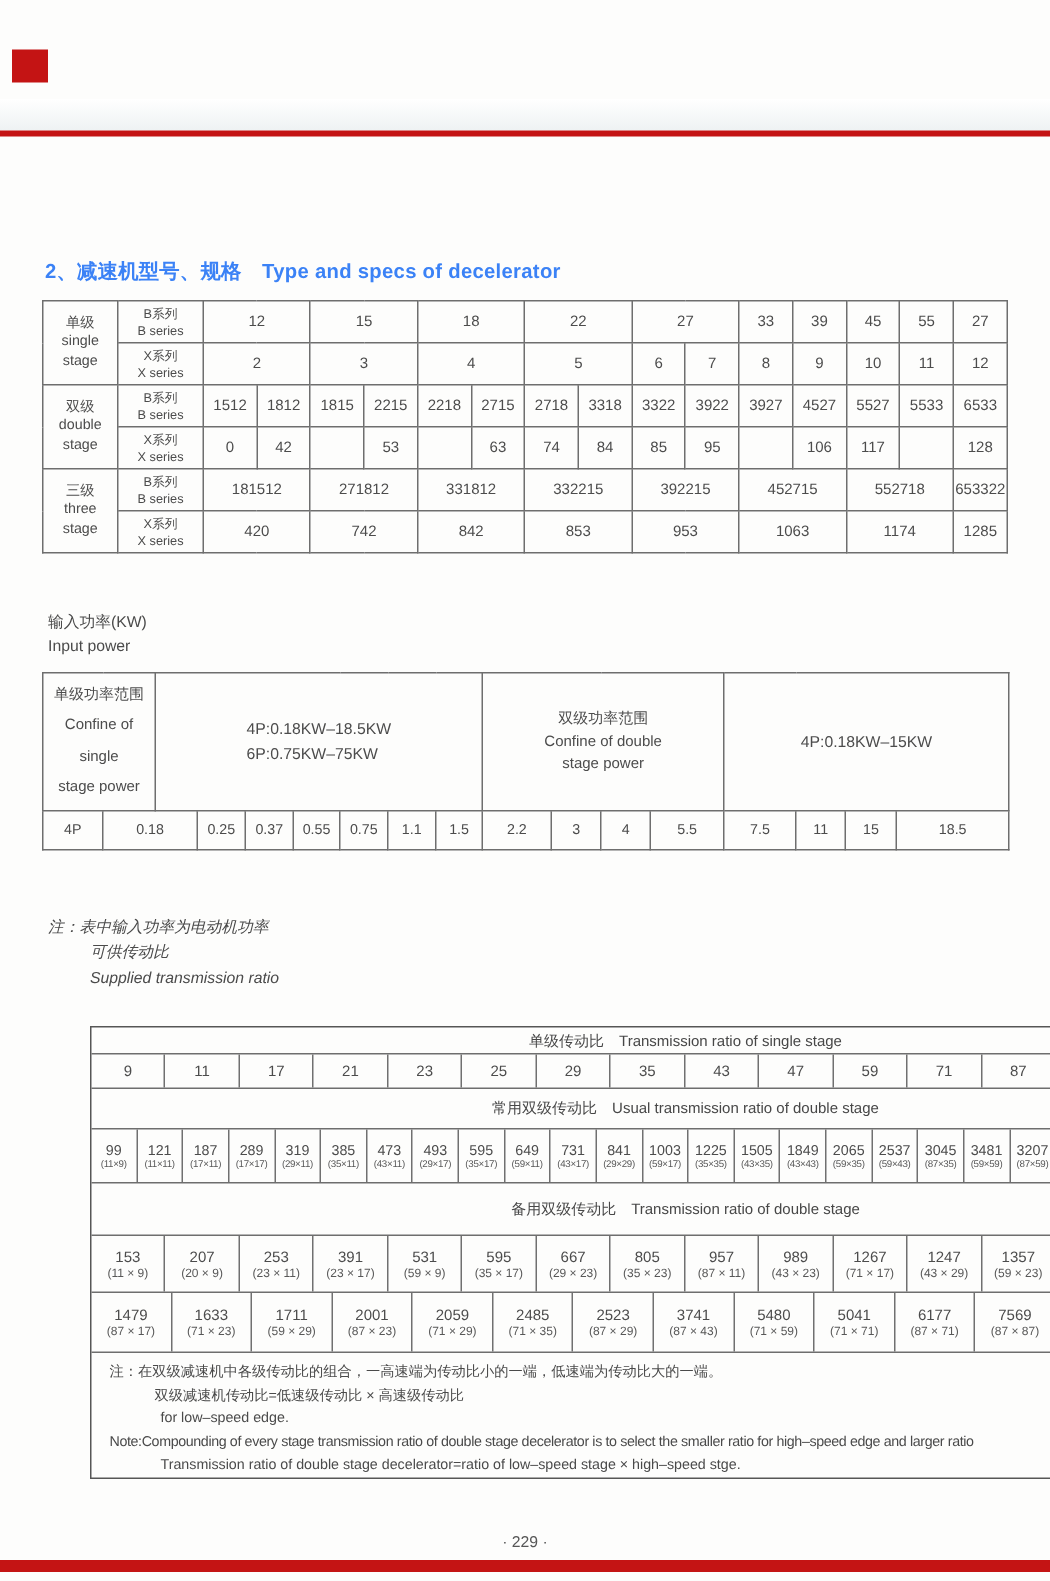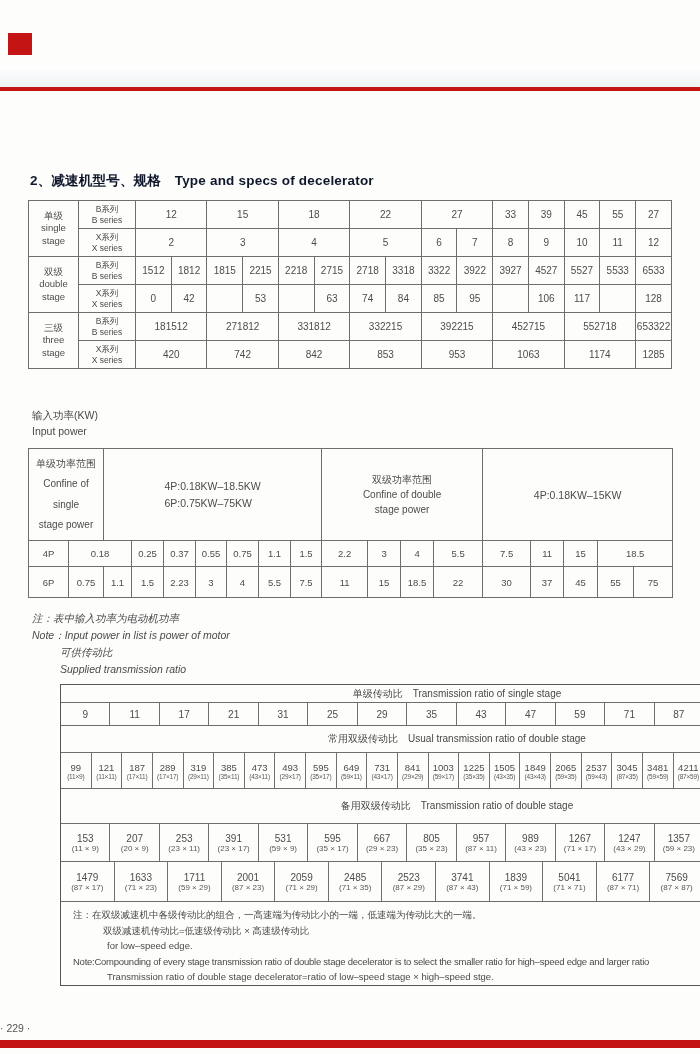--- a/index.html
+++ b/index.html
@@ -12,21 +12,21 @@
   .page { position:absolute; inset:0; background:#fdfdfc; overflow:hidden; }
 
   
   .corner-mark { position:absolute; left:8px; top:33px; width:24px; height:22px; }
   .top-rule    { position:absolute; left:0; top:87px; width:700px; height:4px; }
   .footer-bar  { position:absolute; left:0; top:1040px; width:700px; height:8px; }
   .scan-band   { position:absolute; left:0; top:66px; width:700px; height:21px;
                  background:linear-gradient(#ffffff,#eef2f3); }
 
   .title { position:absolute; left:30px; top:172px; font-size:13.5px; font-weight:bold;
-           color:#0f172a; white-space:pre; letter-spacing:.2px; }
+           color:#3b82f6; white-space:pre; letter-spacing:.2px; }
 
   
   table { border-collapse:collapse; table-layout:fixed; }
   .t1 { position:absolute; left:28px; top:200px; width:644px; font-size:10px; }
   .t1 td { border:1px solid #6e6e6e; text-align:center; padding:0; color:#4c4c4c; }
   .t1 tr { height:28px; }
   .t1 .t1-stage  { font-size:9.5px; line-height:1.3; }
   .t1 .t1-series { font-size:8.5px; line-height:1.25;margin-left:24px; }
   .t1 { border:1.5px solid #565656; }
 
@@ -61,21 +61,21 @@
   .t3-num { font-size:10px; color:#4c4c4c; }
   .t3-for { font-size:8px; color:#585858; white-space:nowrap; }
   .t3-usual .t3-num { font-size:9.5px; }
   .t3-usual .t3-for { font-size:6.5px; letter-spacing:-.2px; }
   .t3-note { display:block; padding:5px 0 0 12px; font-size:9.5px; line-height:15.5px; color:#4a4a4a; }
   .fn-line { white-space:nowrap; }
   .fn-1 { padding-left:30px; }
   .fn-2 { letter-spacing:-.25px; }
   .fn-3, .fn-4 { padding-left:34px; }
 
-  .pagenum { position:absolute; left:0; top:1022px; width:700px; text-align:left;
+  .pagenum { position:absolute; left:0; top:1022px; width:700px; text-align:center;
              font-size:10.5px; color:#565656; }
 </style>
 </head>
 <body>
 
 <div class="page">
 
   <div class="scan-band"></div>
   <div class="corner-mark" style="background: rgb(196, 20, 20);"></div>
   <div class="top-rule" style="background: rgb(196, 20, 20);"></div>
@@ -253,67 +253,46 @@
           <td>1.5</td>
           <td>2.2</td>
           <td>3</td>
           <td>4</td>
           <td>5.5</td>
           <td>7.5</td>
           <td>11</td>
           <td>15</td>
           <td colspan="2">18.5</td>
         </tr>
-        <tr class="t2-r6p">
-          <td>6P</td>
-          <td>0.75</td>
-          <td>1.1</td>
-          <td>1.5</td>
-          <td>2.23</td>
-          <td>3</td>
-          <td>4</td>
-          <td>5.5</td>
-          <td>7.5</td>
-          <td>11</td>
-          <td>15</td>
-          <td>18.5</td>
-          <td>22</td>
-          <td>30</td>
-          <td>37</td>
-          <td>45</td>
-          <td>55</td>
-          <td>75</td>
-        </tr>
       </tbody>
   </table>
 
   <div class="mid-notes">
     <div>注：表中输入功率为电动机功率</div>
-    <div>Note：Input power in list is power of motor</div>
     <div class="ind">可供传动比</div>
     <div class="ind">Supplied transmission ratio</div>
   </div>
 
   <div class="t3">
     <div class="t3-sec t3-title h18">单级传动比　Transmission ratio of single stage</div>
     <div class="t3-sec t3-cells h23">
         <div class="t3-cell">
           <span class="t3-num">9</span>
         </div>
         <div class="t3-cell">
           <span class="t3-num">11</span>
         </div>
         <div class="t3-cell">
           <span class="t3-num">17</span>
         </div>
         <div class="t3-cell">
           <span class="t3-num">21</span>
         </div>
         <div class="t3-cell">
-          <span class="t3-num">31</span>
+          <span class="t3-num">23</span>
         </div>
         <div class="t3-cell">
           <span class="t3-num">25</span>
         </div>
         <div class="t3-cell">
           <span class="t3-num">29</span>
         </div>
         <div class="t3-cell">
           <span class="t3-num">35</span>
         </div>
@@ -409,21 +388,21 @@
         </div>
         <div class="t3-cell">
           <span class="t3-num">3045</span>
           <span class="t3-for">(87×35)</span>
         </div>
         <div class="t3-cell">
           <span class="t3-num">3481</span>
           <span class="t3-for">(59×59)</span>
         </div>
         <div class="t3-cell">
-          <span class="t3-num">4211</span>
+          <span class="t3-num">3207</span>
           <span class="t3-for">(87×59)</span>
         </div>
       </div>
     <div class="t3-sec t3-title h35">备用双级传动比　Transmission ratio of double stage</div>
     <div class="t3-sec t3-cells t3-spare h38">
         <div class="t3-cell">
           <span class="t3-num">153</span>
           <span class="t3-for">(11 × 9)</span>
         </div>
         <div class="t3-cell">
@@ -502,21 +481,21 @@
         </div>
         <div class="t3-cell">
           <span class="t3-num">2523</span>
           <span class="t3-for">(87 × 29)</span>
         </div>
         <div class="t3-cell">
           <span class="t3-num">3741</span>
           <span class="t3-for">(87 × 43)</span>
         </div>
         <div class="t3-cell">
-          <span class="t3-num">1839</span>
+          <span class="t3-num">5480</span>
           <span class="t3-for">(71 × 59)</span>
         </div>
         <div class="t3-cell">
           <span class="t3-num">5041</span>
           <span class="t3-for">(71 × 71)</span>
         </div>
         <div class="t3-cell">
           <span class="t3-num">6177</span>
           <span class="t3-for">(87 × 71)</span>
         </div>

